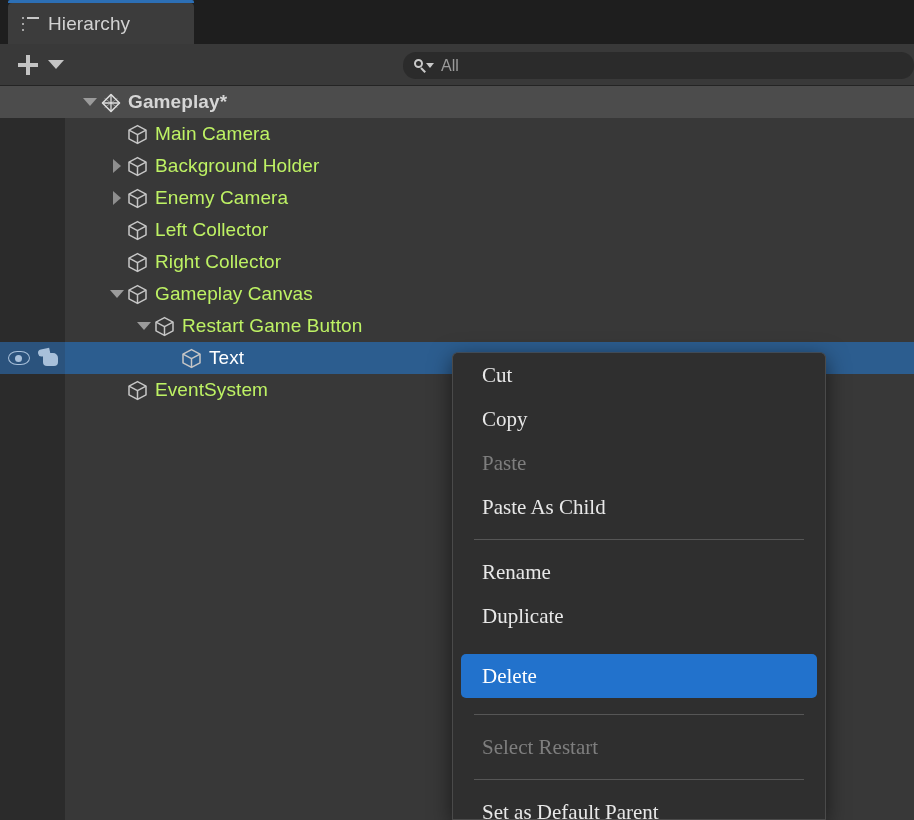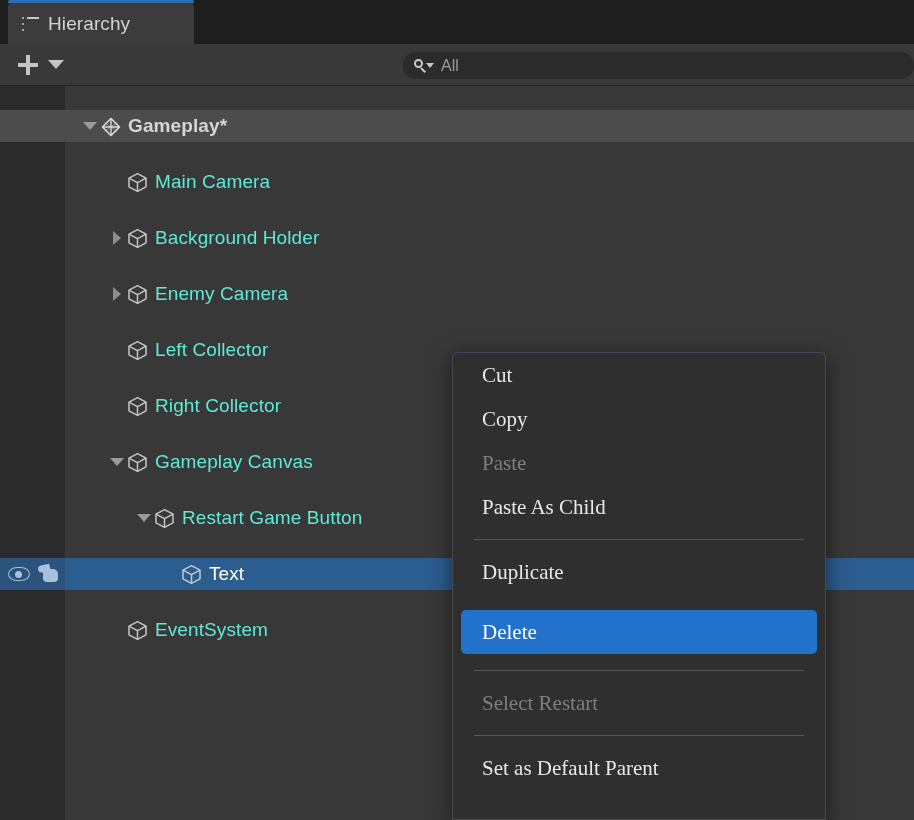--- a/index.html
+++ b/index.html
@@ -135,21 +135,21 @@
     position: absolute;
     left: 0; top: 0;
     width: 65px; height: 734px;
     background: #2b2b2b;
   }
   .rows { position: absolute; left: 0; top: 0; width: 914px; }
 
   .row {
     position: relative;
     width: 914px; height: 32px;
-    display: flex; align-items: center; margin-top: 24px;
+    display: flex; align-items: center;
   }
   .row.scene { background: #4c4c4c; }
   .row.selected { background: #2c5d8f; }
   .row .toggles {
     position: absolute;
     left: 0; top: 0;
     width: 65px; height: 32px;
     display: flex; align-items: center;
     gap: 8px;
     padding-left: 8px;
@@ -209,21 +209,21 @@
   .obj-icon {
     position: relative;
     width: 21px; height: 21px;
     flex: 0 0 auto;
     margin-right: 7px;
   }
   .obj-icon svg { display: block; }
 
   .row-label {
     font-size: 19px;
-    color: #5eead4;
+    color: #bef264;
     white-space: nowrap;
     letter-spacing: .1px;
   }
   .row.scene .row-label { color: #d6d6d6; font-weight: bold; }
   .row.selected .row-label { color: #ffffff; }
 
   
   .context-menu {
     position: absolute;
     left: 452px; top: 352px;
@@ -429,20 +429,21 @@
         </div>
       </div>
   </div>
 
   <div class="context-menu" id="context-menu">
       <div class="menu-item">Cut</div>
       <div class="menu-item">Copy</div>
       <div class="menu-item disabled">Paste</div>
       <div class="menu-item">Paste As Child</div>
       <div class="menu-sep"></div>
+      <div class="menu-item">Rename</div>
       <div class="menu-item">Duplicate</div>
       <div class="menu-item highlight">Delete</div>
       <div class="menu-sep"></div>
       <div class="menu-item disabled">Select Restart</div>
       <div class="menu-sep"></div>
       <div class="menu-item">Set as Default Parent</div>
     </div>
 
 </div>
 

